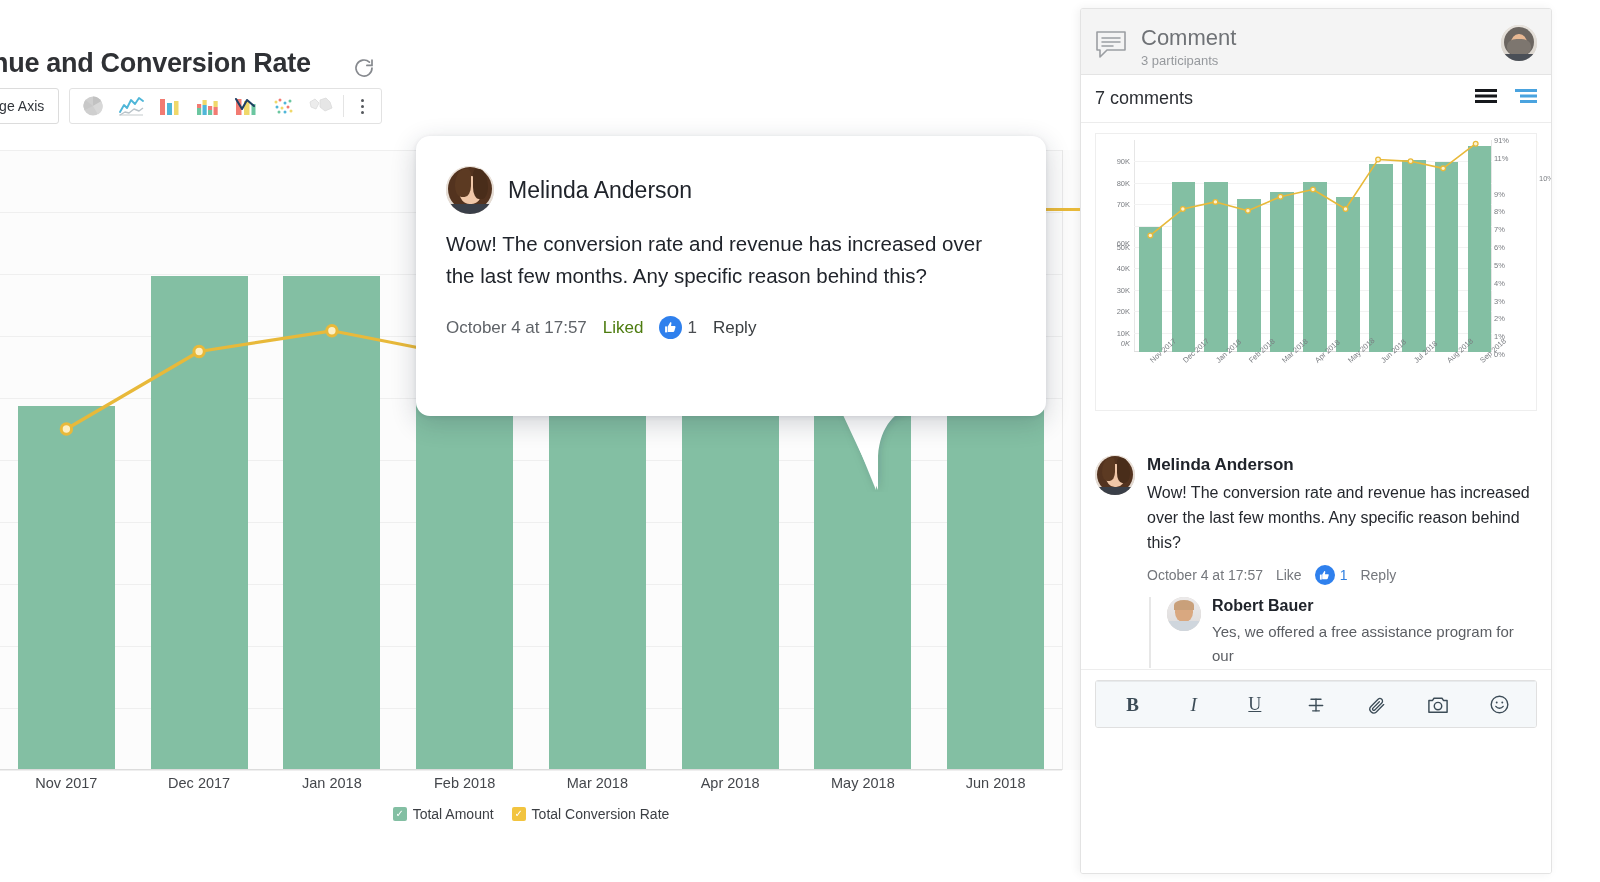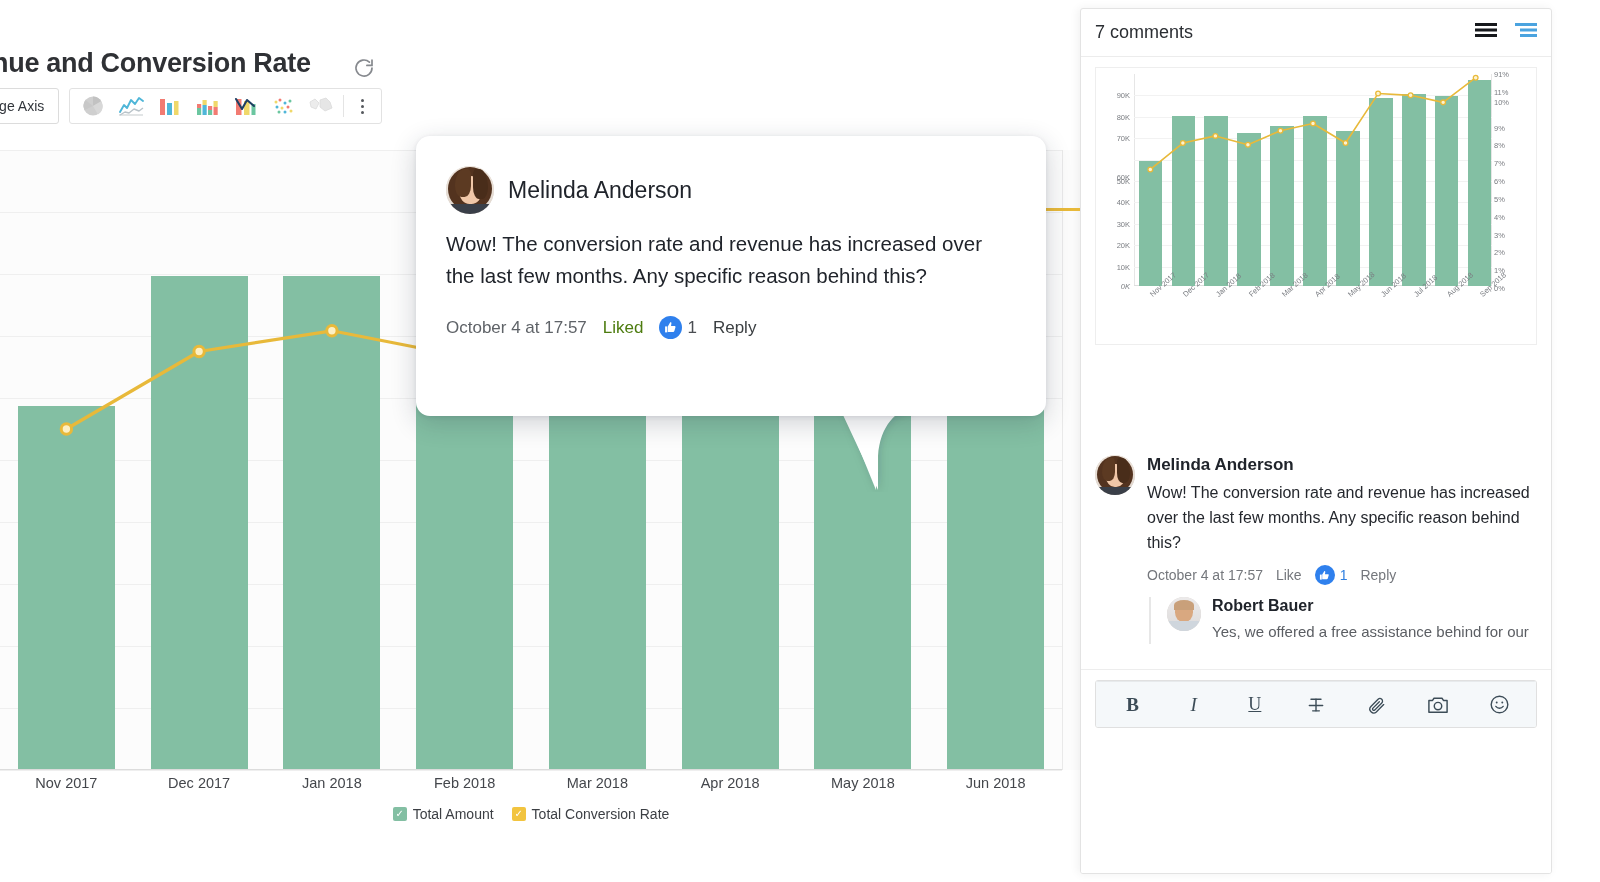--- a/index.html
+++ b/index.html
@@ -331,20 +331,39 @@
           </span>
           <span class="likecount">1</span>
         </span>
         <span class="co-reply">Reply</span>
       </div>
     </div>
   </div>
 
   <div class="cpanel">
 
+    <div class="cp-header">
+      <div>
+        <svg width="34" height="30" viewBox="0 0 34 30" fill="none" stroke="#9b9ea2" stroke-width="1.6">
+          <path d="M2 2h28v18H12l-7 7v-7H2z" stroke-linejoin="round"></path>
+          <path d="M7 8h18M7 12h18M7 16h11" stroke-width="1.5" stroke-linecap="round"></path>
+        </svg>
+      </div>
+      <div>
+        <div class="cp-title">Comment</div>
+        <div class="cp-sub">3 participants</div>
+      </div>
+      <div class="cp-avatar av" style="width:36px;height:36px;">
+        <div class="sky" style="background:linear-gradient(#e9e4de,#d8d2cb);"></div>
+        <div class="hair" style="left:3px;top:2px;width:30px;height:30px;background:#6b6560;"></div>
+        <div class="face" style="left:10px;top:9px;width:16px;height:19px;background:#e8b893;"></div>
+        <div class="hair" style="left:6px;top:14px;width:24px;height:17px;background:#7d766f;border-radius:40% 40% 50% 50%;"></div>
+        <div class="body" style="height:7px;background:#4a4f57;"></div>
+      </div>
+    </div>
 
     <div class="cp-count-row">
       <div class="cp-count">7 comments</div>
       <div class="viewtoggle">
         <span>
           <svg width="22" height="18" viewBox="0 0 22 18">
             <rect x="0" y="1" width="22" height="3" fill="#16181c"></rect>
             <rect x="0" y="6.5" width="22" height="3" fill="#16181c"></rect>
             <rect x="0" y="12" width="22" height="3" fill="#16181c"></rect>
           </svg>
@@ -397,21 +416,21 @@
             <circle cx="148.1" cy="57.1" r="2.4" fill="#fdf3cf" stroke="#e8b93a" stroke-width="1.3"></circle>
             <circle cx="181.0" cy="49.9" r="2.4" fill="#fdf3cf" stroke="#e8b93a" stroke-width="1.3"></circle>
             <circle cx="213.9" cy="69.6" r="2.4" fill="#fdf3cf" stroke="#e8b93a" stroke-width="1.3"></circle>
             <circle cx="246.8" cy="19.6" r="2.4" fill="#fdf3cf" stroke="#e8b93a" stroke-width="1.3"></circle>
             <circle cx="279.7" cy="21.4" r="2.4" fill="#fdf3cf" stroke="#e8b93a" stroke-width="1.3"></circle>
             <circle cx="312.6" cy="28.5" r="2.4" fill="#fdf3cf" stroke="#e8b93a" stroke-width="1.3"></circle>
             <circle cx="345.5" cy="3.6" r="2.4" fill="#fdf3cf" stroke="#e8b93a" stroke-width="1.3"></circle>
           </svg>
       </div>
       <div id="mini-yticks" style="position:absolute;left:0;top:6px;width:34px;bottom:58px;">
-          <div class="mini-ylab" style="top: 212px; font-style: italic;">0K</div>
+          <div class="mini-ylab" style="top: 203px; font-style: italic;">0K</div>
           <div class="mini-ylab" style="top: 192.6px;">10K</div>
           <div class="mini-ylab" style="top: 171.2px;">20K</div>
           <div class="mini-ylab" style="top: 149.8px;">30K</div>
           <div class="mini-ylab" style="top: 128.4px;">40K</div>
           <div class="mini-ylab" style="top: 107px;">50K</div>
           <div class="mini-ylab" style="top: 103px;">60K</div>
           <div class="mini-ylab" style="top: 64.2px;">70K</div>
           <div class="mini-ylab" style="top: 42.8px;">80K</div>
           <div class="mini-ylab" style="top: 21.4px;">90K</div>
         </div>
@@ -419,21 +438,21 @@
           <div class="mini-y2lab" style="top: 214px;">0%</div>
           <div class="mini-y2lab" style="top: 196.167px;">1%</div>
           <div class="mini-y2lab" style="top: 178.333px;">2%</div>
           <div class="mini-y2lab" style="top: 160.5px;">3%</div>
           <div class="mini-y2lab" style="top: 142.667px;">4%</div>
           <div class="mini-y2lab" style="top: 124.833px;">5%</div>
           <div class="mini-y2lab" style="top: 107px;">6%</div>
           <div class="mini-y2lab" style="top: 89.1667px;">7%</div>
           <div class="mini-y2lab" style="top: 71.3333px;">8%</div>
           <div class="mini-y2lab" style="top: 53.5px;">9%</div>
-          <div class="mini-y2lab" style="top: 28px;">10%</div>
+          <div class="mini-y2lab" style="top: 38px; margin-left: 45px;">10%</div>
           <div class="mini-y2lab" style="top: 17.8333px;">11%</div>
           <div class="mini-y2lab" style="top: 0px;">91%</div>
         </div>
       <div id="mini-xticks" style="position:absolute;left:38px;right:44px;bottom:0;height:56px;">
           <div class="mini-xlab" style="left: 14.4545px; top: 4px;">Nov 2017</div>
           <div class="mini-xlab" style="left: 47.3636px; top: 4px;">Dec 2017</div>
           <div class="mini-xlab" style="left: 80.2727px; top: 4px;">Jan 2018</div>
           <div class="mini-xlab" style="left: 113.182px; top: 4px;">Feb 2018</div>
           <div class="mini-xlab" style="left: 146.091px; top: 4px;">Mar 2018</div>
           <div class="mini-xlab" style="left: 179px; top: 4px;">Apr 2018</div>
@@ -475,21 +494,21 @@
 
           <div class="reply-block">
             <div class="av" style="width:34px;height:34px;">
               <div class="sky" style="background:linear-gradient(#eceaea,#dcdada);"></div>
               <div class="face" style="left:8px;top:4px;width:18px;height:21px;background:#d9a880;border-radius:46%;"></div>
               <div class="hair" style="left:7px;top:3px;width:20px;height:10px;background:#c9a07a;border-radius:50% 50% 0 0;"></div>
               <div class="body" style="height:10px;background:#cfd6dd;"></div>
             </div>
             <div style="flex:1;min-width:0;">
               <div class="reply-name">Robert Bauer</div>
-              <div class="reply-text">Yes, we offered a free assistance behind for our</div>
+              <div class="reply-text">Yes, we offered a free assistance program for our</div>
             </div>
           </div>
         </div>
       </div>
     </div>
 
     <div class="composer">
       <div class="composer-box">
         <div class="composer-tools">
           <span class="tool b">B</span>

